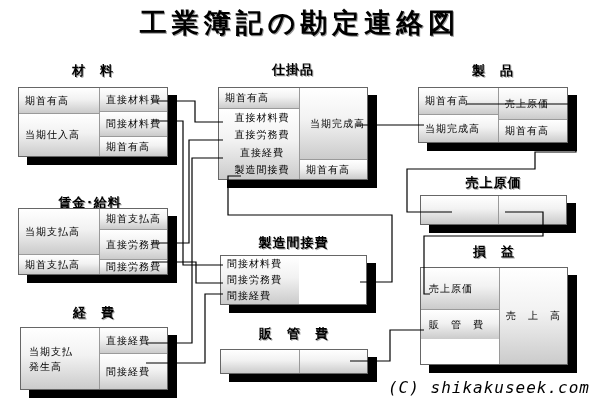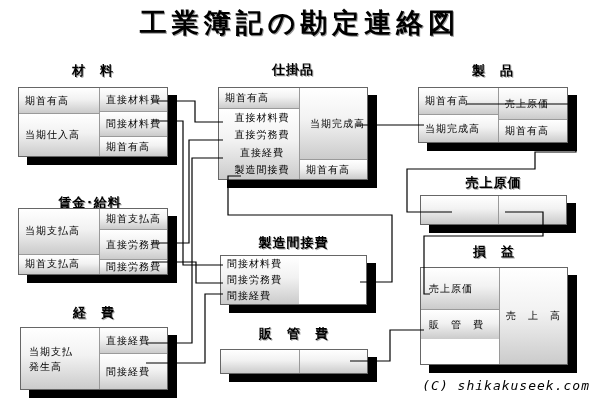--- a/index.html
+++ b/index.html
@@ -18,21 +18,21 @@
        background:linear-gradient(180deg,#ffffff 0%,#f2f2f2 45%,#cbcbcb 100%);
        font-size:10px;letter-spacing:1px;white-space:nowrap;line-height:1;
        padding-left:6px;}
   .cell.sep{border-top:1px solid #9a9a9a;}
   .cell.center{justify-content:center;padding-left:0;}
   .cell.pre{white-space:pre-line;line-height:1.5;}
   .rowgroup{display:flex;flex-direction:column;flex:1;
        background:linear-gradient(180deg,#ffffff 0%,#f2f2f2 45%,#cbcbcb 100%);}
   .rowgroup .cell{background:none;flex:1;}
   svg.wires{position:absolute;left:0;top:0;pointer-events:none;}
-  .copyright{position:absolute;top:378px;right:10px;font-size:13px;font-style:italic;
+  .copyright{position:absolute;top:378px;right:10px;font-size:16px;font-style:italic;
        font-family:"DejaVu Sans Mono",monospace;letter-spacing:1px;}
 </style>
 </head>
 <body>
 
 <div class="page-title">工業簿記の勘定連絡図</div>
 
 <div class="acct-title" style="left:18px;top:62px;width:150px;">材　料</div>
 <div class="acct-title" style="left:218px;top:61px;width:150px;">仕掛品</div>
 <div class="acct-title" style="left:418px;top:62px;width:150px;">製　品</div>
@@ -76,21 +76,21 @@
     <div class="cell" style="height:26px;">期首有高</div>
     <div class="cell sep" style="flex:1;">当期完成高</div>
   </div>
   <div class="col right" style="flex:1;">
     <div class="cell" style="height:31px;">売上原価</div>
     <div class="cell sep" style="flex:1;">期首有高</div>
   </div>
 </div>
 
 <div class="acct" style="left:18px;top:208px;width:150px;height:67px;">
-  <div class="col" style="width:80px;font-family:Liberation Mono, monospace;">
+  <div class="col" style="width:80px;">
     <div class="cell" style="height:45px;">当期支払高</div>
     <div class="cell sep" style="flex:1;">期首支払高</div>
   </div>
   <div class="col right" style="flex:1;">
     <div class="cell" style="height:20px;">期首支払高</div>
     <div class="cell sep" style="height:30px;">直接労務費</div>
     <div class="cell sep" style="flex:1;">間接労務費</div>
   </div>
 </div>
 

